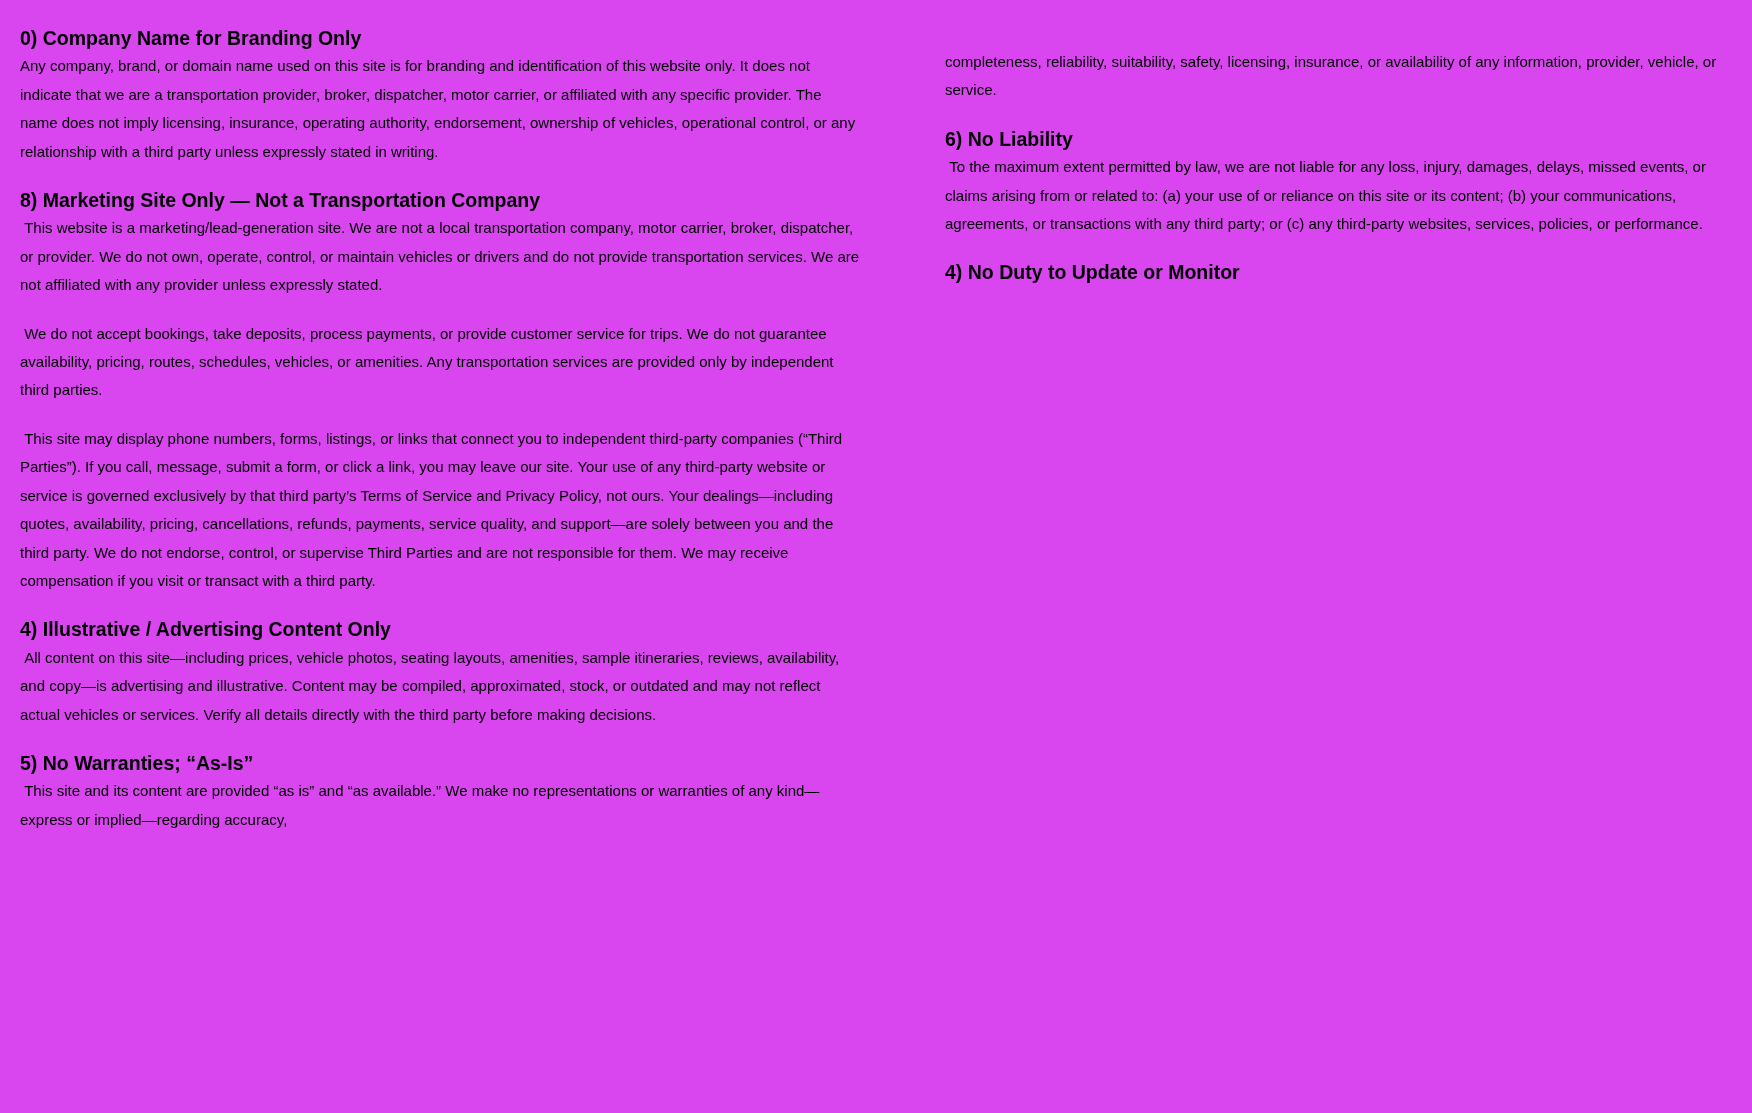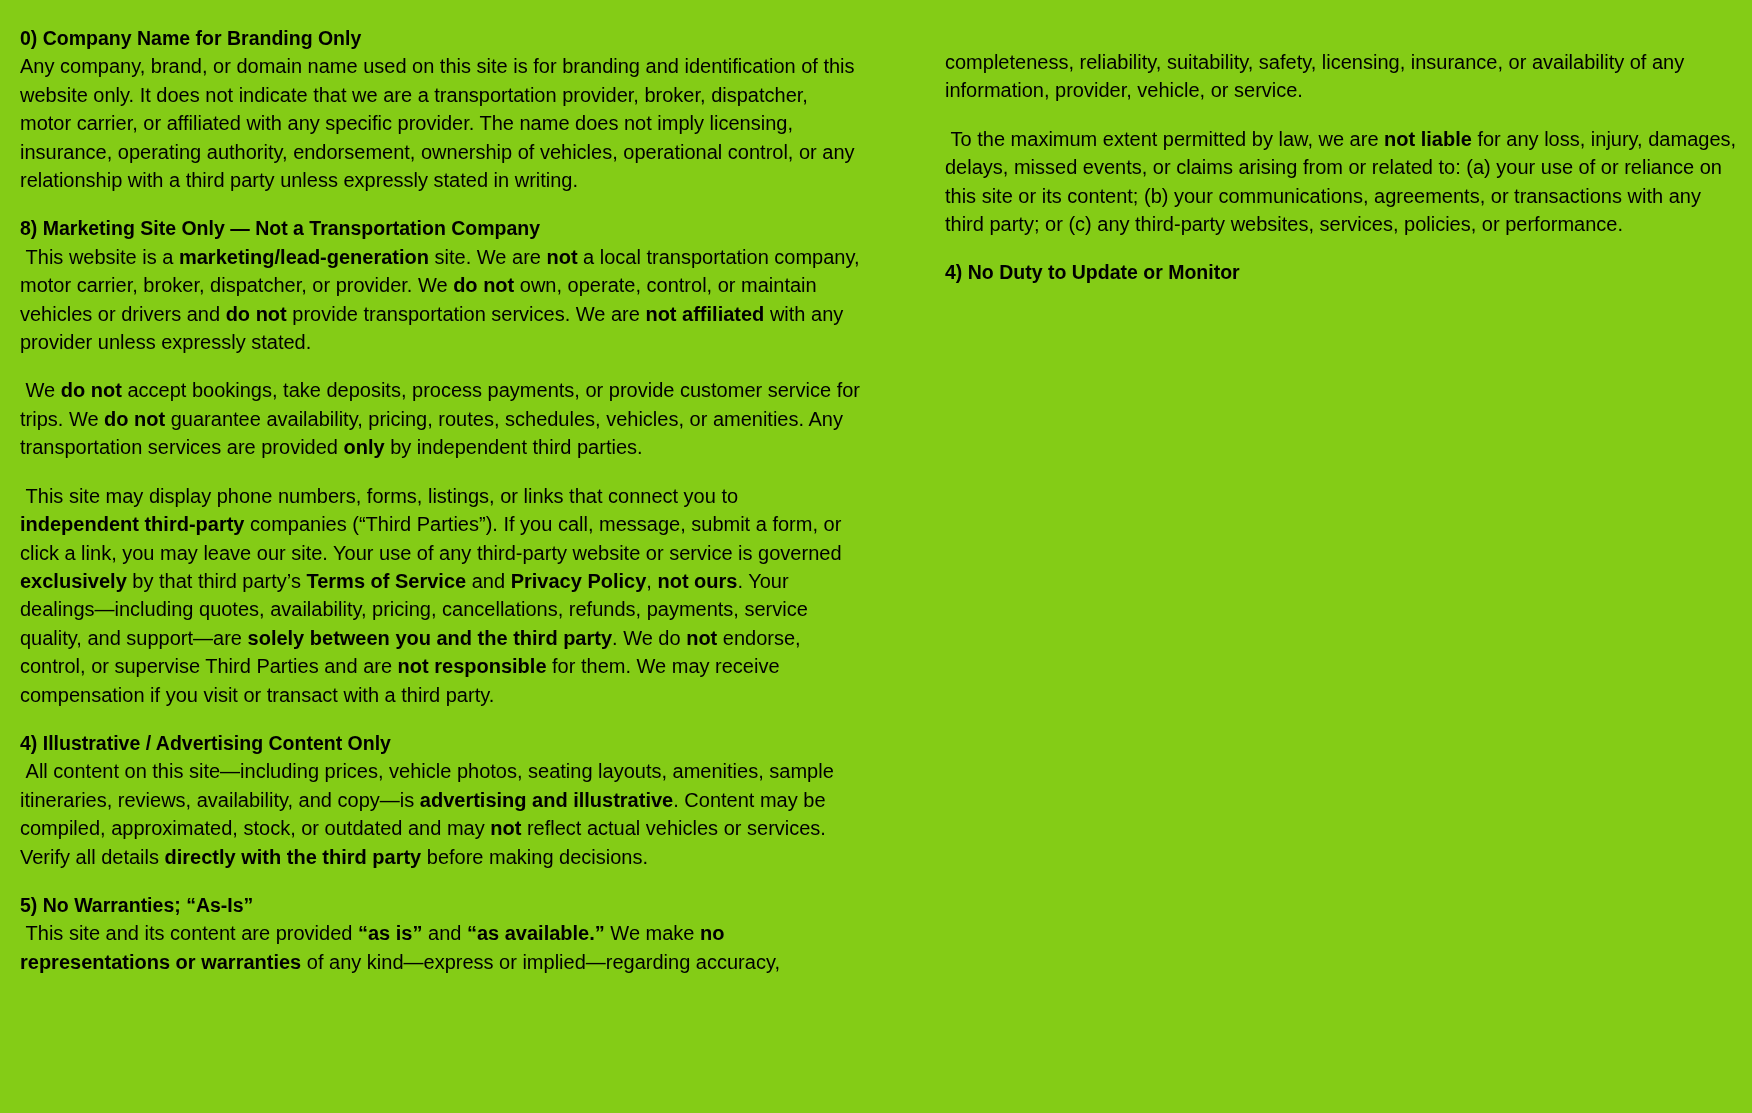--- a/index.html
+++ b/index.html
@@ -11,21 +11,21 @@
     height: 1113px;
     background: #ffffff;
     color: #000000;
     font-family: "Liberation Sans", sans-serif;
     position: relative;
     overflow: hidden;
   }
   .doc-page {
     position: absolute;
     inset: 0;
-    background: #84cc16;
+    background: #d946ef;
   }
   .doc-column {
     position: absolute;
     top: 0;
   }
   #col-left {
     left: 20px;
     top: 24px;
     width: 840px;
   }
@@ -38,27 +38,27 @@
     margin: 0 0 20px 0;
   }
   .section-heading {
     font-size: 19.5px;
     line-height: 28.4px;
     font-weight: 700;
     white-space: pre-wrap;
   }
   .section-body {
     margin: 0;
-    font-size: 20px;
+    font-size: 15px;
     line-height: 28.4px;
     font-weight: 400;
     white-space: pre-wrap;
   }
   .run-bold {
-    font-weight: 700;
+    font-weight: 400;
   }
 </style>
 </head>
 <body>
 
 <div class="doc-page">
   <div class="doc-column" id="col-left">
       <div class="section">
         <div class="section-heading">0) Company Name for Branding Only</div>
         <p class="section-body"><span class="run-regular">Any company, brand, or domain name used on this site is for branding and identification of this website only. It does not indicate that we are a transportation provider, broker, dispatcher, motor carrier, or affiliated with any specific provider. The name does not imply licensing, insurance, operating authority, endorsement, ownership of vehicles, operational control, or any relationship with a third party unless expressly stated in writing.</span></p>
@@ -80,19 +80,20 @@
       <div class="section">
         <div class="section-heading">5) No Warranties; “As-Is”</div>
         <p class="section-body"><span class="run-regular"> This site and its content are provided </span><span class="run-bold">“as is”</span><span class="run-regular"> and </span><span class="run-bold">“as available.”</span><span class="run-regular"> We make </span><span class="run-bold">no representations or warranties</span><span class="run-regular"> of any kind—express or implied—regarding accuracy,</span></p>
       </div>
     </div>
   <div class="doc-column" id="col-right">
       <div class="section">
         <p class="section-body"><span class="run-regular">completeness, reliability, suitability, safety, licensing, insurance, or availability of any information, provider, vehicle, or service.</span></p>
       </div>
       <div class="section">
+        <div class="section-heading">6) No Liability</div>
         <p class="section-body"><span class="run-regular"> To the maximum extent permitted by law, we are </span><span class="run-bold">not liable</span><span class="run-regular"> for any loss, injury, damages, delays, missed events, or claims arising from or related to: (a) your use of or reliance on this site or its content; (b) your communications, agreements, or transactions with any third party; or (c) any third-party websites, services, policies, or performance.</span></p>
       </div>
       <div class="section">
         <div class="section-heading">4) No Duty to Update or Monitor</div>
       </div>
     </div>
 </div>
 
 </body></html>

